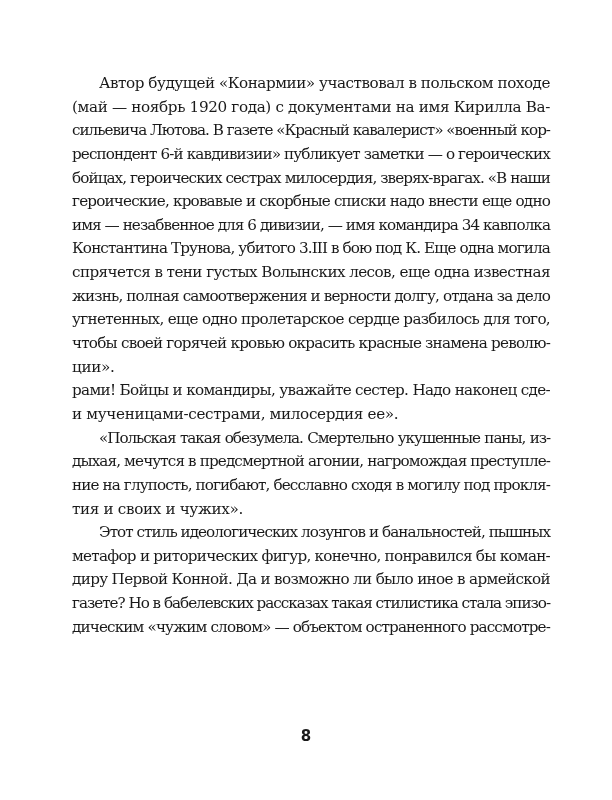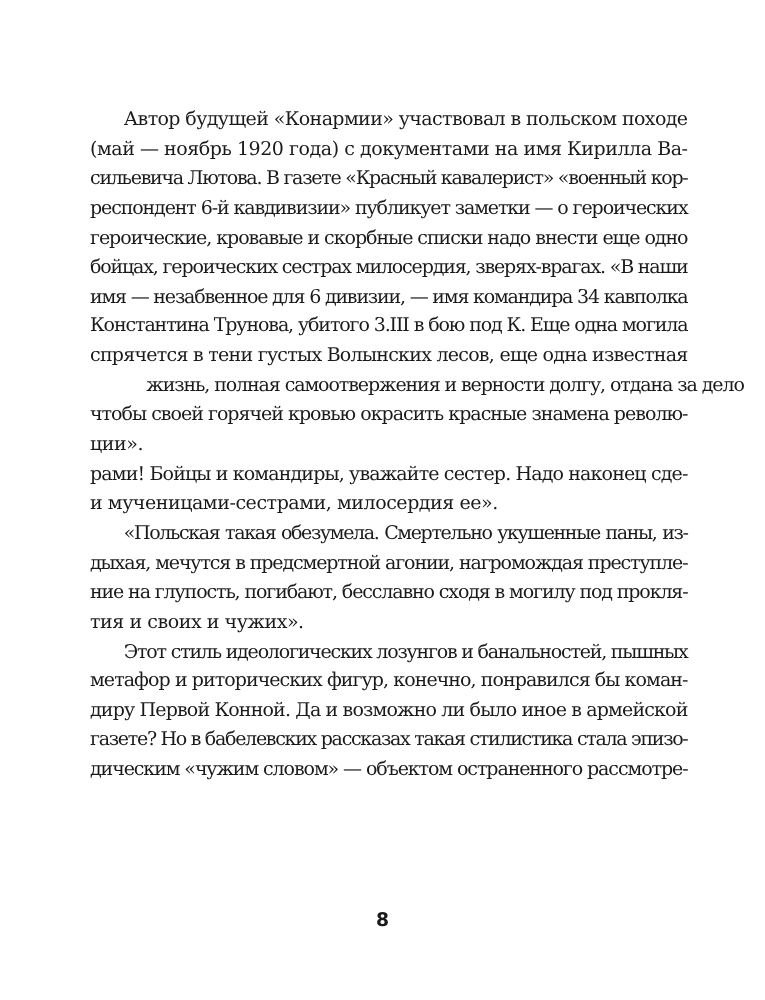--- a/index.html
+++ b/index.html
@@ -1,19 +1,19 @@
 <!DOCTYPE html>
 <html><head>
 <meta charset="utf-8">
 <style>
   html, body { margin: 0; padding: 0; background: #ffffff; }
   body { width: 612px; height: 800px; position: relative; overflow: hidden; }
   .page { position: absolute; left: 0; top: 0; width: 612px; height: 800px; background: #ffffff; }
   .text-block {
-    position: absolute; left: 72px; top: 84px; width: 478px;
+    position: absolute; left: 72px; top: 72px; width: 478px;
     font-family: "DejaVu Serif", "Liberation Serif", serif;
     font-size: 15.2px; color: #1a1a1a; letter-spacing: -0.35px;
   }
   .line {
     display: block; height: 23.65px; line-height: 23.65px;
     white-space: nowrap; text-align: justify; text-align-last: justify;
     overflow: visible;
   }
   .line.indent { padding-left: 27px; }
   .line.last { text-align-last: left; }
@@ -26,26 +26,27 @@
 </head>
 <body>
 
 <div class="page">
   <div class="text-block">
 
     <span class="line indent" style="letter-spacing: -0.475884px;">Автор будущей «Конармии» участвовал в польском походе</span>
     <span class="line" style="letter-spacing: -0.356305px;">(май — ноябрь 1920 года) с документами на имя Кирилла Ва-</span>
     <span class="line" style="letter-spacing: -1.00369px;">сильевича Лютова. В газете «Красный кавалерист» «военный кор-</span>
     <span class="line" style="letter-spacing: -0.886198px;">респондент 6-й кавдивизии» публикует заметки — о героических</span>
+    <span class="line" style="letter-spacing: -0.923337px;">бойцах, героических сестрах милосердия, зверях-врагах. «В наши</span>
     <span class="line" style="letter-spacing: -0.825521px;">героические, кровавые и скорбные списки надо внести еще одно</span>
-    <span class="line" style="letter-spacing: -0.923337px;">бойцах, героических сестрах милосердия, зверях-врагах. «В наши</span>
     <span class="line" style="letter-spacing: -0.945052px;">имя — незабвенное для 6 дивизии, — имя командира 34 кавполка</span>
     <span class="line" style="letter-spacing: -0.885466px;">Константина Трунова, убитого 3.III в бою под К. Еще одна могила</span>
     <span class="line" style="letter-spacing: -0.586494px;">спрячется в тени густых Волынских лесов, еще одна известная</span>
-    <span class="line" style="letter-spacing: -0.87126px; margin-left: 45px;">жизнь, полная самоотвержения и верности долгу, отдана за дело</span>
+    <span class="line" style="letter-spacing: -0.87126px;">жизнь, полная самоотвержения и верности долгу, отдана за дело</span>
+    <span class="line" style="letter-spacing: -0.683073px;">угнетенных, еще одно пролетарское сердце разбилось для того,</span>
     <span class="line" style="letter-spacing: -0.786706px;">чтобы своей горячей кровью окрасить красные знамена револю-</span>
     <span class="line last">ции».</span>
 
     <span class="line" style="letter-spacing: -0.679184px;">рами! Бойцы и командиры, уважайте сестер. Надо наконец сде-</span>
     <span class="line last">и мученицами-сестрами, милосердия ее».</span>
 
     <span class="line indent" style="letter-spacing: -1.08054px;">«Польская такая обезумела. Смертельно укушенные паны, из-</span>
     <span class="line" style="letter-spacing: -0.884896px;">дыхая, мечутся в предсмертной агонии, нагромождая преступле-</span>
     <span class="line" style="letter-spacing: -0.890675px;">ние на глупость, погибают, бесславно сходя в могилу под прокля-</span>
     <span class="line last">тия и своих и чужих».</span>

